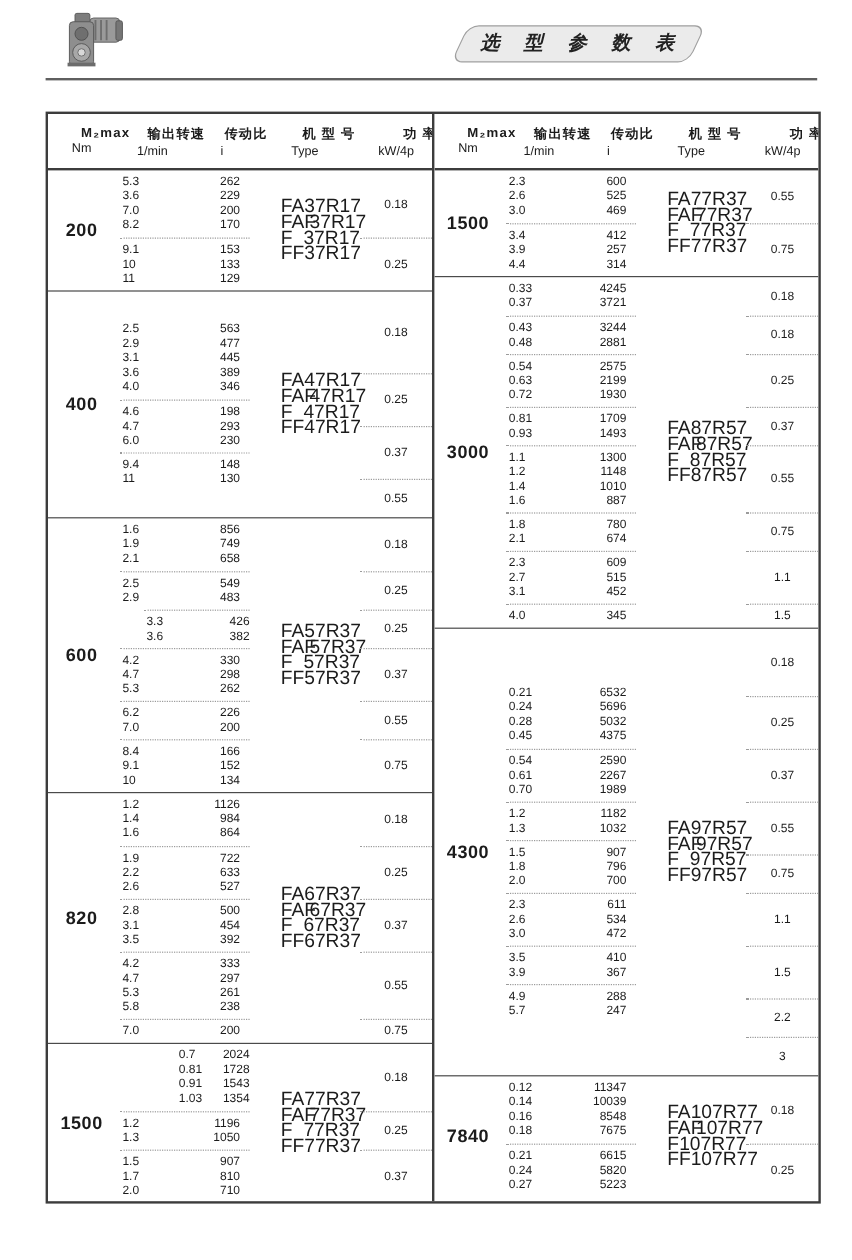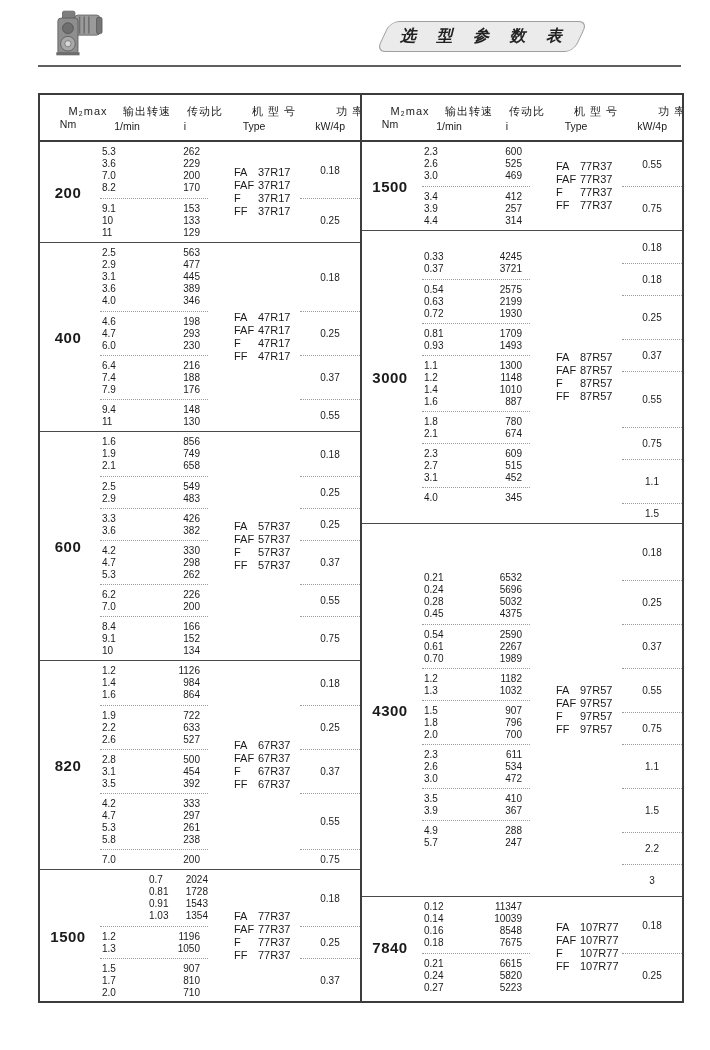--- a/index.html
+++ b/index.html
@@ -23,33 +23,33 @@
   .params-table{
     position:absolute;left:38px;top:93px;width:646px;height:910px;
     border:2px solid #3c3c3c;box-sizing:border-box;
     display:flex;background:#fff;
   }
   .half{flex:1;display:flex;flex-direction:column;overflow:hidden;}
   .half.right{border-left:2px solid #3c3c3c;}
   .thead{display:flex;height:47px;border-bottom:2px solid #3c3c3c;box-sizing:border-box;flex:none;}
   .hcol{display:flex;flex-direction:column;align-items:center;justify-content:center;gap:1px;}
   .hc1{width:56px;} .hc2{width:62px;} .hc3{width:54px;} .hc4{width:92px;} .hc5{flex:1;}
-  .hzh{font-size:11px;font-weight:normal;letter-spacing:1px;white-space:nowrap;padding-left:40px;}
+  .hzh{font-size:11px;font-weight:bold;letter-spacing:1px;white-space:nowrap;padding-left:40px;}
   .hen{font-size:10.5px;}
   .tbody{flex:1;display:flex;flex-direction:column;}
   .group{display:flex;border-top:1px solid #4a4a4a;}
   .group:first-child{border-top:none;}
   .m2max{width:56px;display:flex;align-items:center;justify-content:center;font-weight:bold;font-size:15px;letter-spacing:0.5px;}
   .blocks{width:112px;padding-left:4px;box-sizing:border-box;display:flex;flex-direction:column;justify-content:center;}
   .block{display:flex;flex-direction:column;justify-content:center;border-top:1px dotted #9b9b9b;box-sizing:border-box;}
   .block:first-child{border-top:none;}
   .row{display:flex;height:12px;line-height:12px;font-size:10px;}
   .spd{width:40px;text-align:left;padding-left:2px;}
   .ratio{width:46px;margin-left:12px;text-align:right;}
-  .types{width:92px;padding-left:26px;box-sizing:border-box;display:flex;flex-direction:column;justify-content:center;font-size:11px;line-height:13px;white-space:nowrap;}
+  .types{width:92px;padding-left:26px;box-sizing:border-box;display:flex;flex-direction:column;justify-content:center;font-size:16px;line-height:13px;white-space:nowrap;}
   .tline{display:flex;}
   .tp{display:inline-block;width:24px;}
   .powers{flex:1;display:flex;flex-direction:column;justify-content:center;}
   .pblock{display:flex;align-items:center;justify-content:center;font-size:10px;border-top:1px dotted #9b9b9b;box-sizing:border-box;}
   .pblock:first-child{border-top:none;}
 </style>
 </head>
 <body>
 
 <div class="page">
@@ -192,34 +192,20 @@
                 </div>
                 <div class="row">
                   <span class="spd">4.7</span>
                   <span class="ratio">293</span>
                 </div>
                 <div class="row">
                   <span class="spd">6.0</span>
                   <span class="ratio">230</span>
                 </div>
               </div>
-              <div class="block" style="height: 44px;">
-                <div class="row">
-                  <span class="spd">6.4</span>
-                  <span class="ratio">216</span>
-                </div>
-                <div class="row">
-                  <span class="spd">7.4</span>
-                  <span class="ratio">188</span>
-                </div>
-                <div class="row">
-                  <span class="spd">7.9</span>
-                  <span class="ratio">176</span>
-                </div>
-              </div>
               <div class="block" style="height: 32px;">
                 <div class="row">
                   <span class="spd">9.4</span>
                   <span class="ratio">148</span>
                 </div>
                 <div class="row">
                   <span class="spd">11</span>
                   <span class="ratio">130</span>
                 </div>
               </div>
@@ -269,21 +255,21 @@
               <div class="block" style="height: 32px;">
                 <div class="row">
                   <span class="spd">2.5</span>
                   <span class="ratio">549</span>
                 </div>
                 <div class="row">
                   <span class="spd">2.9</span>
                   <span class="ratio">483</span>
                 </div>
               </div>
-              <div class="block" style="height: 32px;">
+              <div class="block" style="height: 32px; margin-left: 20px;">
                 <div class="row">
                   <span class="spd">3.3</span>
                   <span class="ratio">426</span>
                 </div>
                 <div class="row">
                   <span class="spd">3.6</span>
                   <span class="ratio">382</span>
                 </div>
               </div>
               <div class="block" style="height: 44px;">
@@ -604,20 +590,30 @@
     <div class="col m2max">3000</div>
     <div class="col blocks">
               <div class="block" style="height: 32px;">
                 <div class="row">
                   <span class="spd">0.33</span>
                   <span class="ratio">4245</span>
                 </div>
                 <div class="row">
                   <span class="spd">0.37</span>
                   <span class="ratio">3721</span>
+                </div>
+              </div>
+              <div class="block" style="height: 32px;">
+                <div class="row">
+                  <span class="spd">0.43</span>
+                  <span class="ratio">3244</span>
+                </div>
+                <div class="row">
+                  <span class="spd">0.48</span>
+                  <span class="ratio">2881</span>
                 </div>
               </div>
               <div class="block" style="height: 44px;">
                 <div class="row">
                   <span class="spd">0.54</span>
                   <span class="ratio">2575</span>
                 </div>
                 <div class="row">
                   <span class="spd">0.63</span>
                   <span class="ratio">2199</span>

